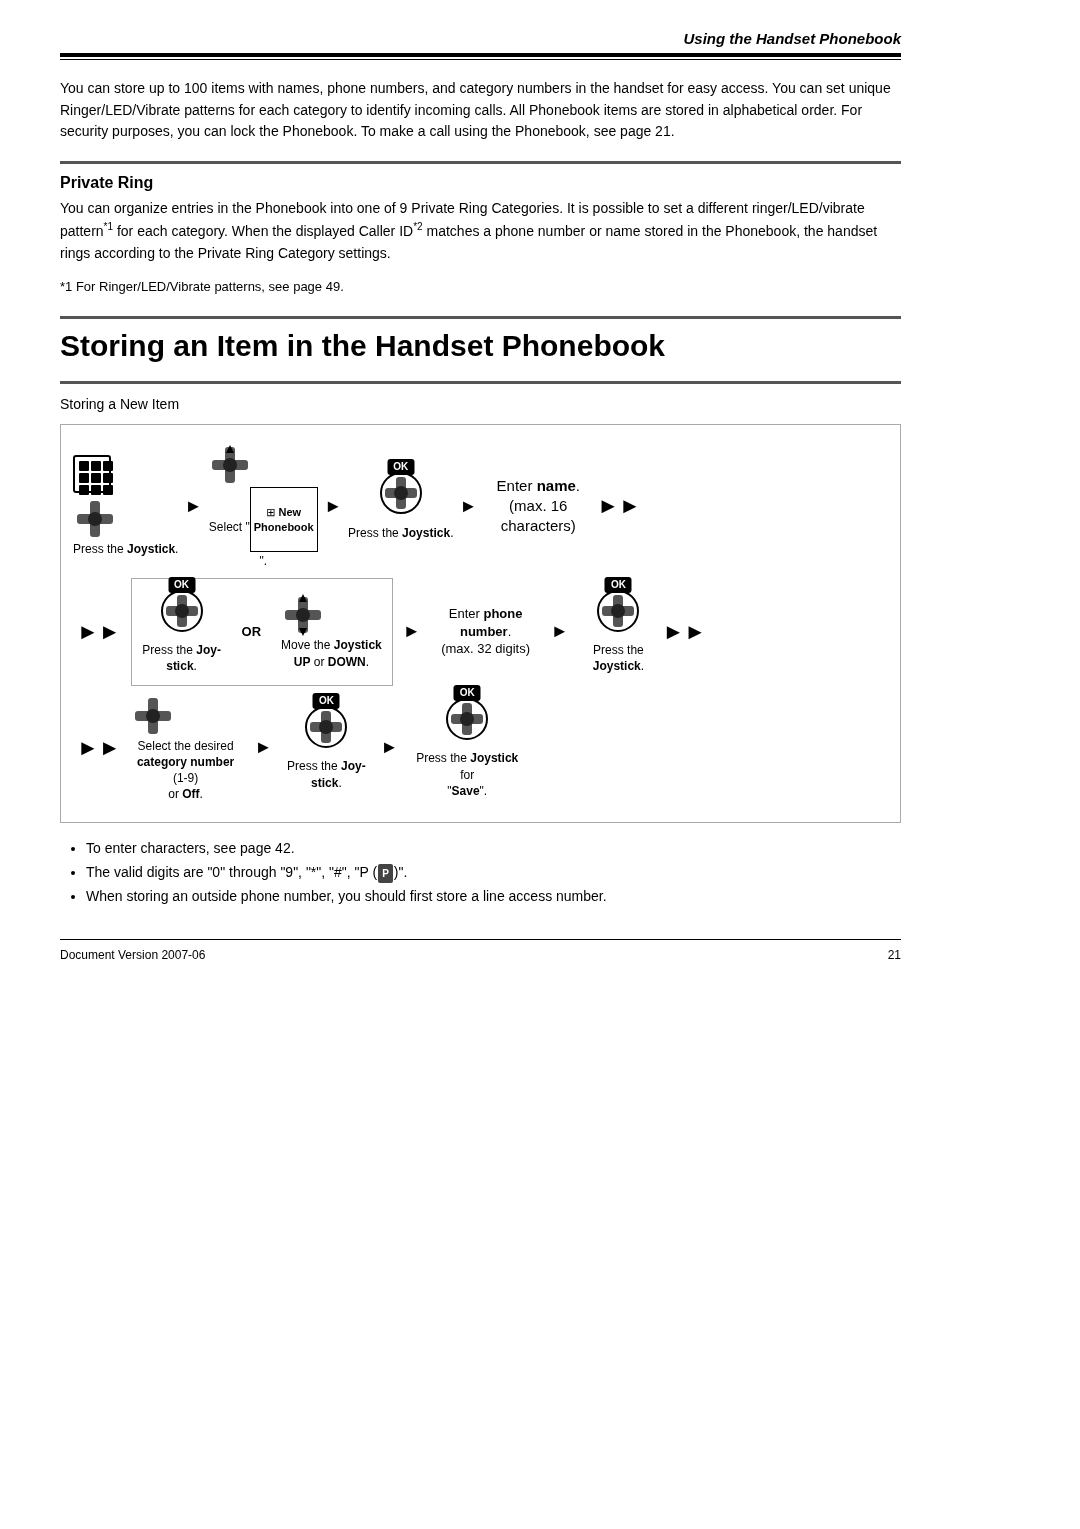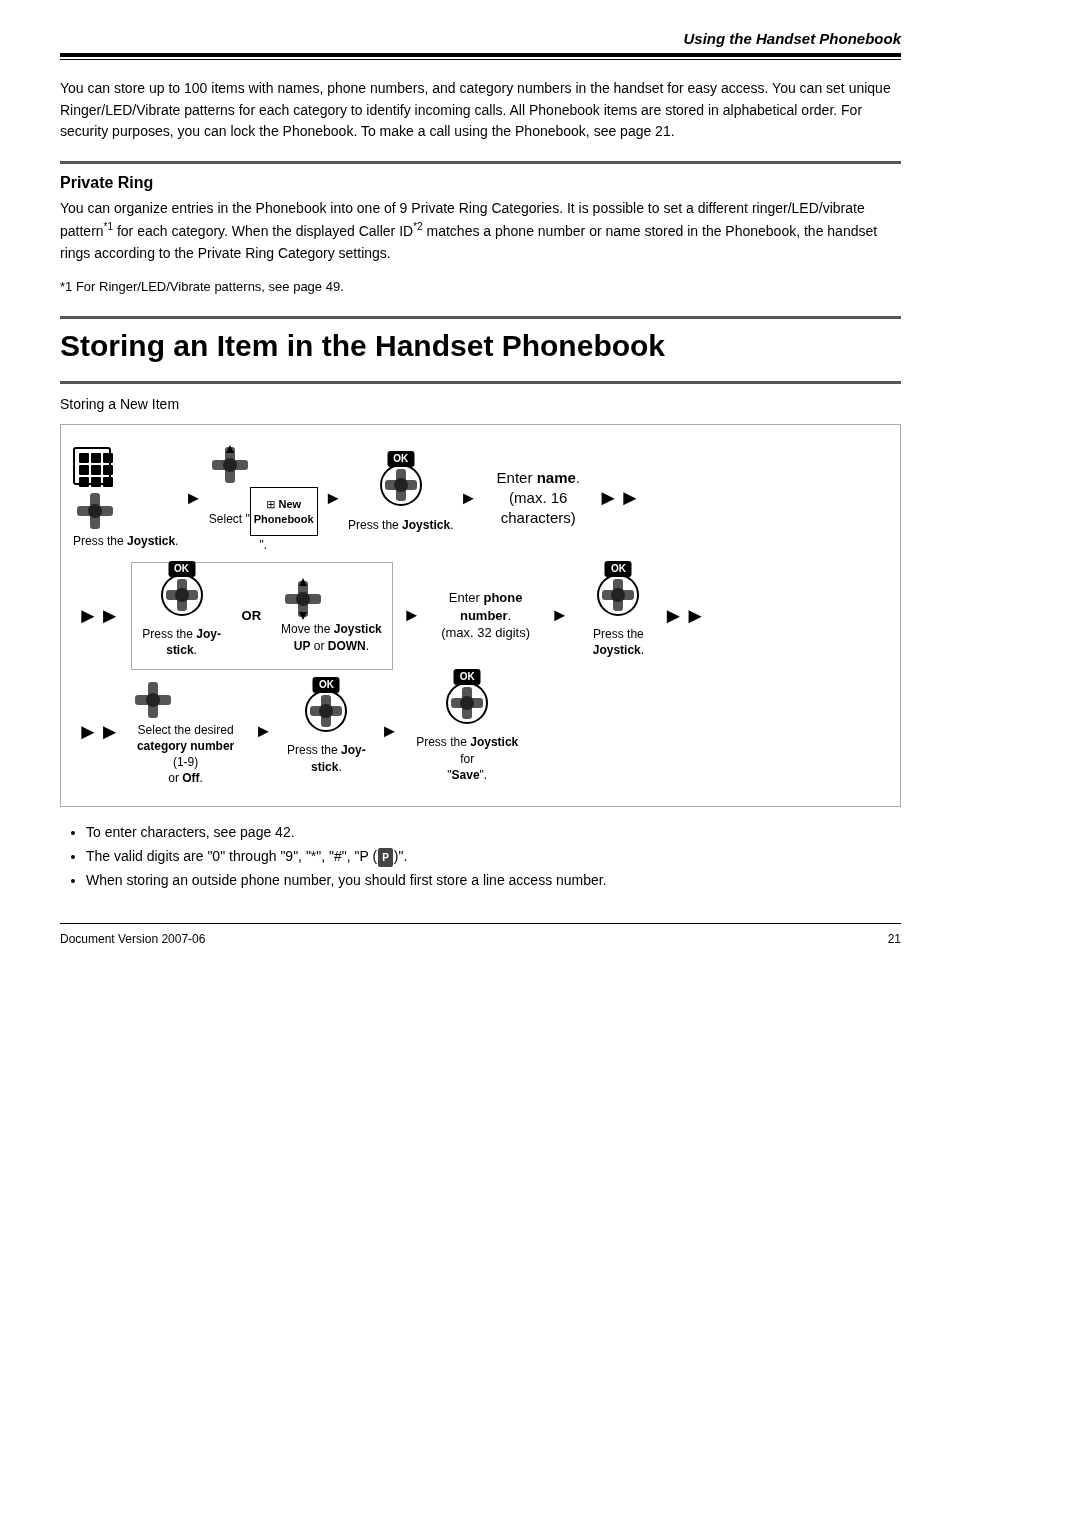--- a/index.html
+++ b/index.html
@@ -224,21 +224,21 @@
       <div class="arrow">►</div>
 
       <div class="diagram-cell">
         <svg width="44" height="44" viewBox="0 0 44 44">
           <rect x="17" y="4" width="10" height="36" rx="3" fill="#555"></rect>
           <rect x="4" y="17" width="36" height="10" rx="3" fill="#555"></rect>
           <circle cx="22" cy="22" r="7" fill="#222"></circle>
 
           <polygon points="22,2 18,10 26,10" fill="#000"></polygon>
         </svg>
-        <div class="cell-label">Select "<span style="font-size:11px;border:1.5px solid #000;padding:9px 3px;display:inline-block;margin-bottom:1px;">⊞ <strong>New<br>Phonebook</strong></span>".</div>
+        <div class="cell-label">Select "<span style="font-size:11px;border:1.5px solid #000;padding:17px 3px;display:inline-block;margin-bottom:1px;">⊞ <strong>New<br>Phonebook</strong></span>".</div>
       </div>
 
       <div class="arrow">►</div>
 
       <div class="diagram-cell">
         <div style="position:relative;display:inline-block;margin-bottom:4px;">
           <div style="position:absolute;top:-12px;left:50%;transform:translateX(-50%);background:#000;color:#fff;font-size:10px;font-weight:bold;padding:1px 6px;border-radius:3px;">OK</div>
           <svg width="44" height="44" viewBox="0 0 44 44">
             <circle cx="22" cy="22" r="20" fill="none" stroke="#000" stroke-width="2"></circle>
             <rect x="17" y="6" width="10" height="32" rx="3" fill="#555"></rect>

